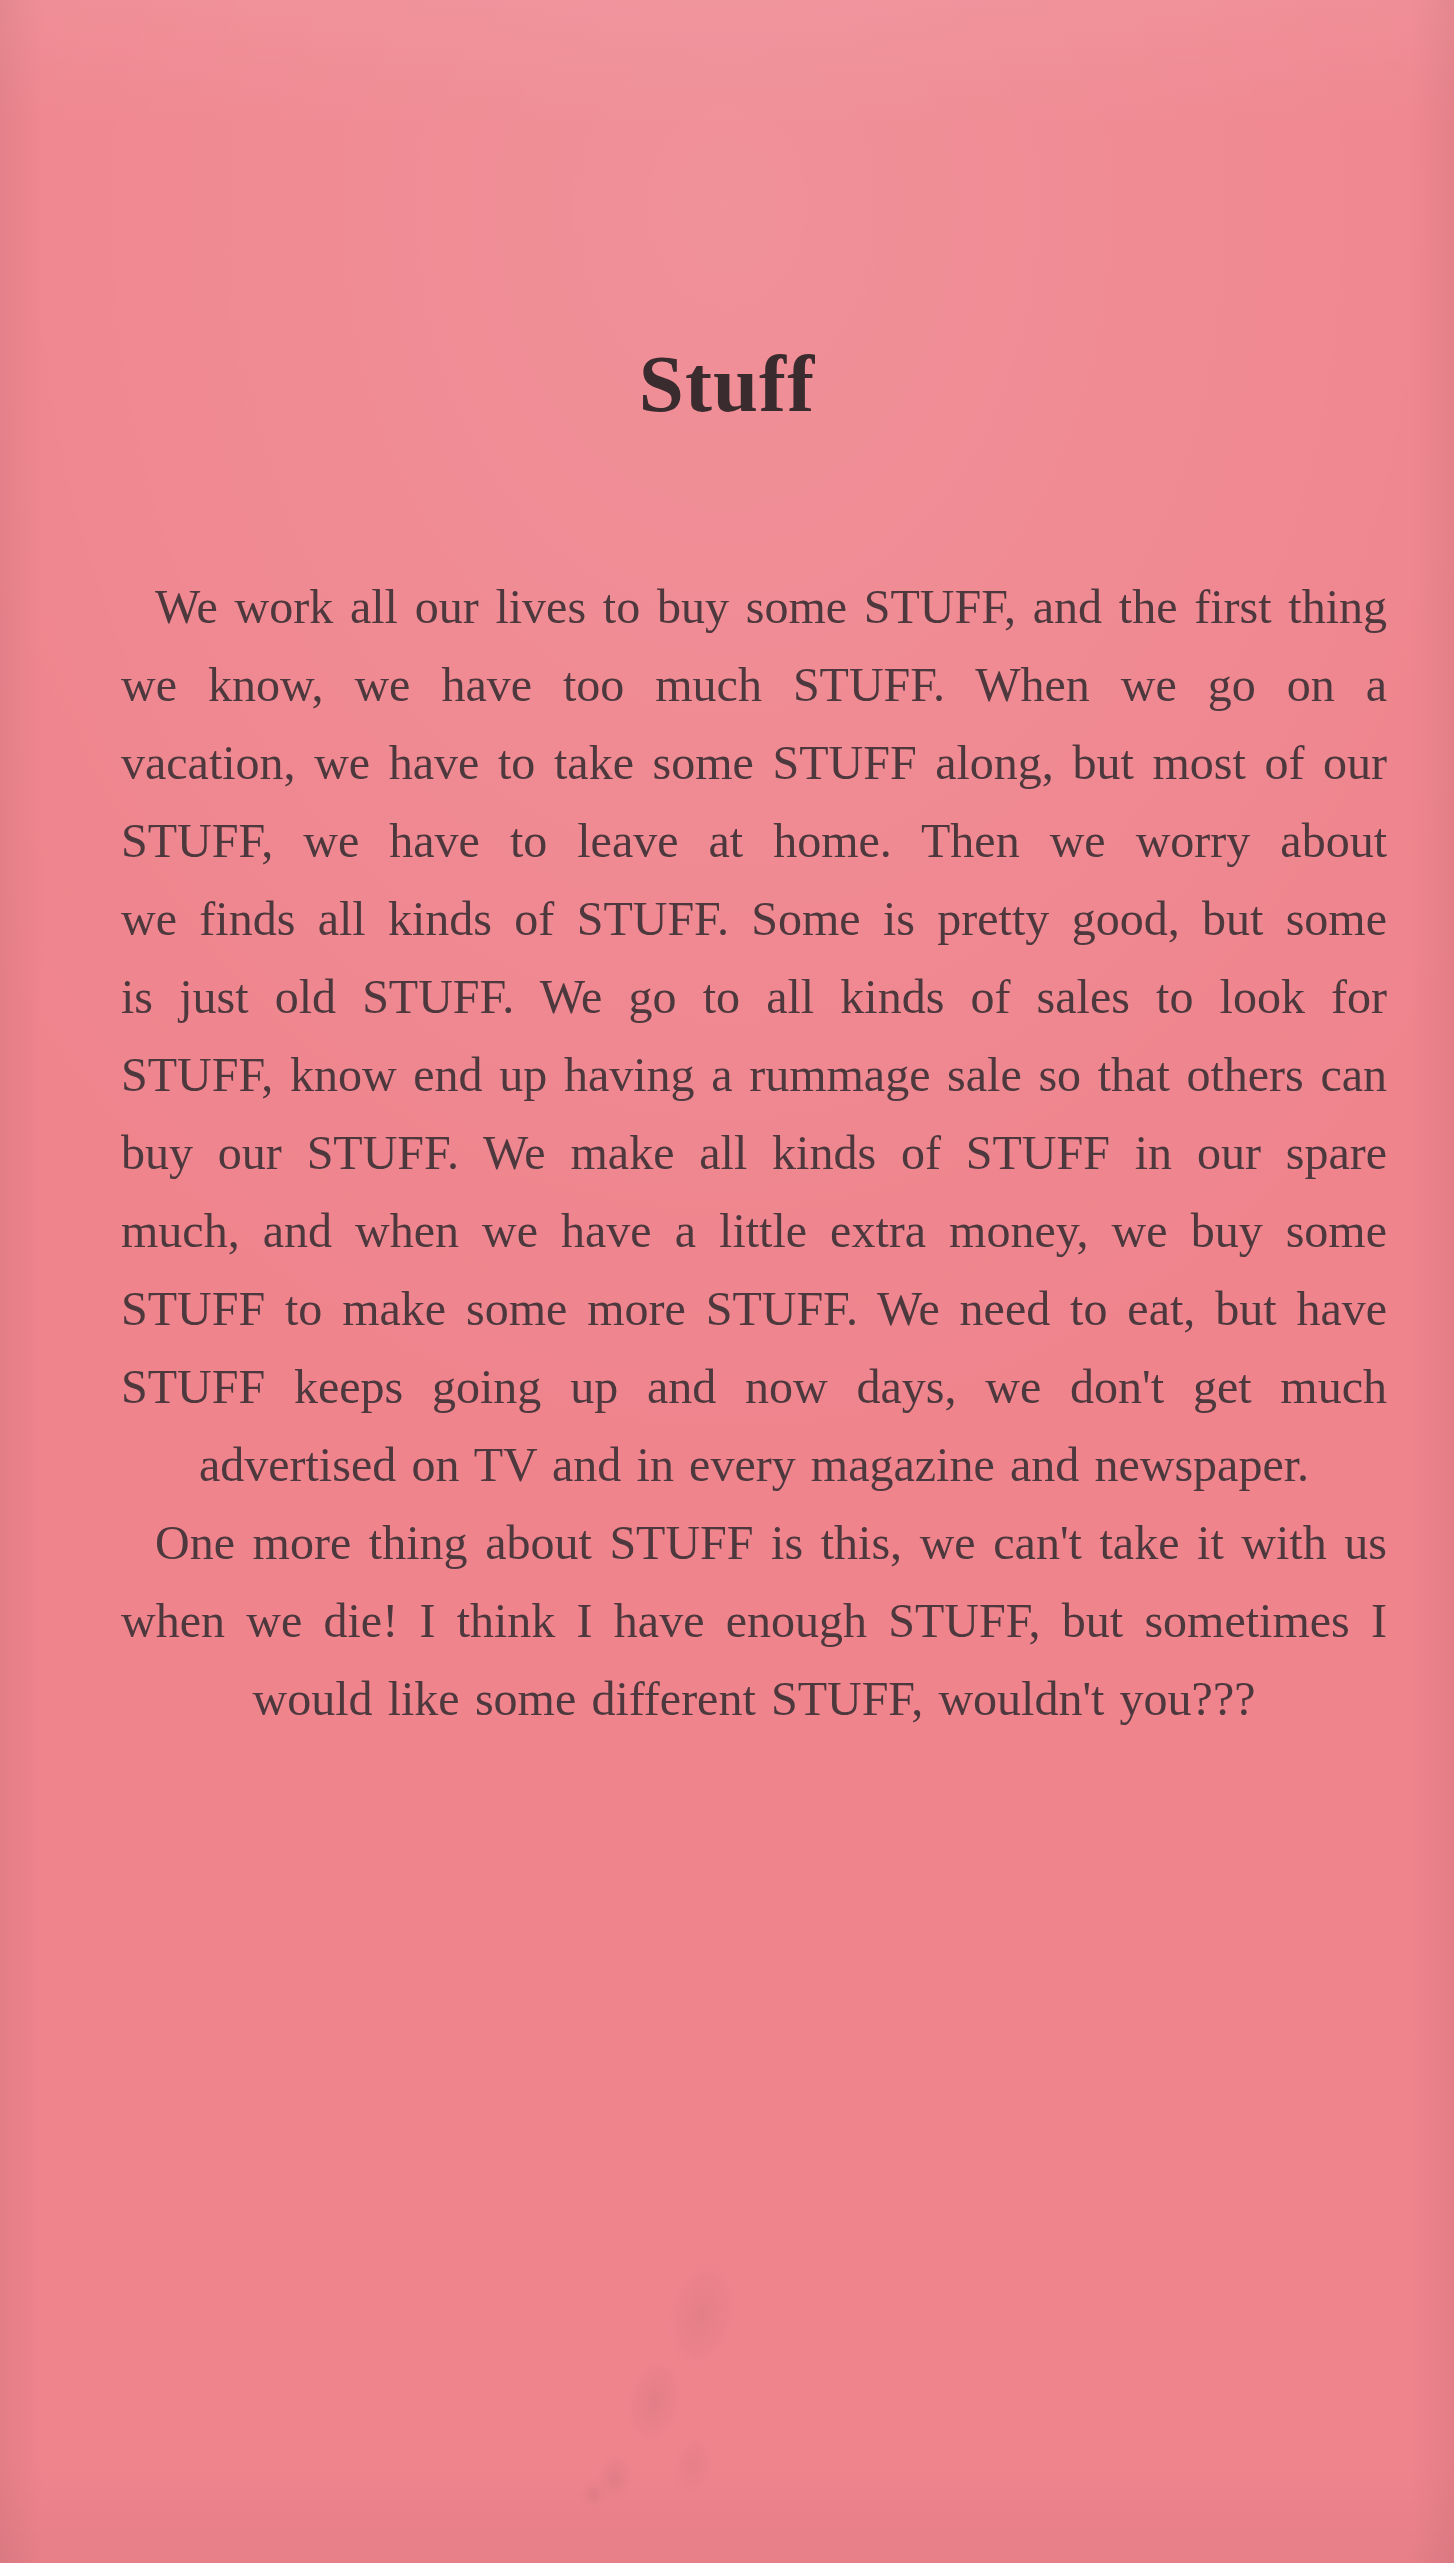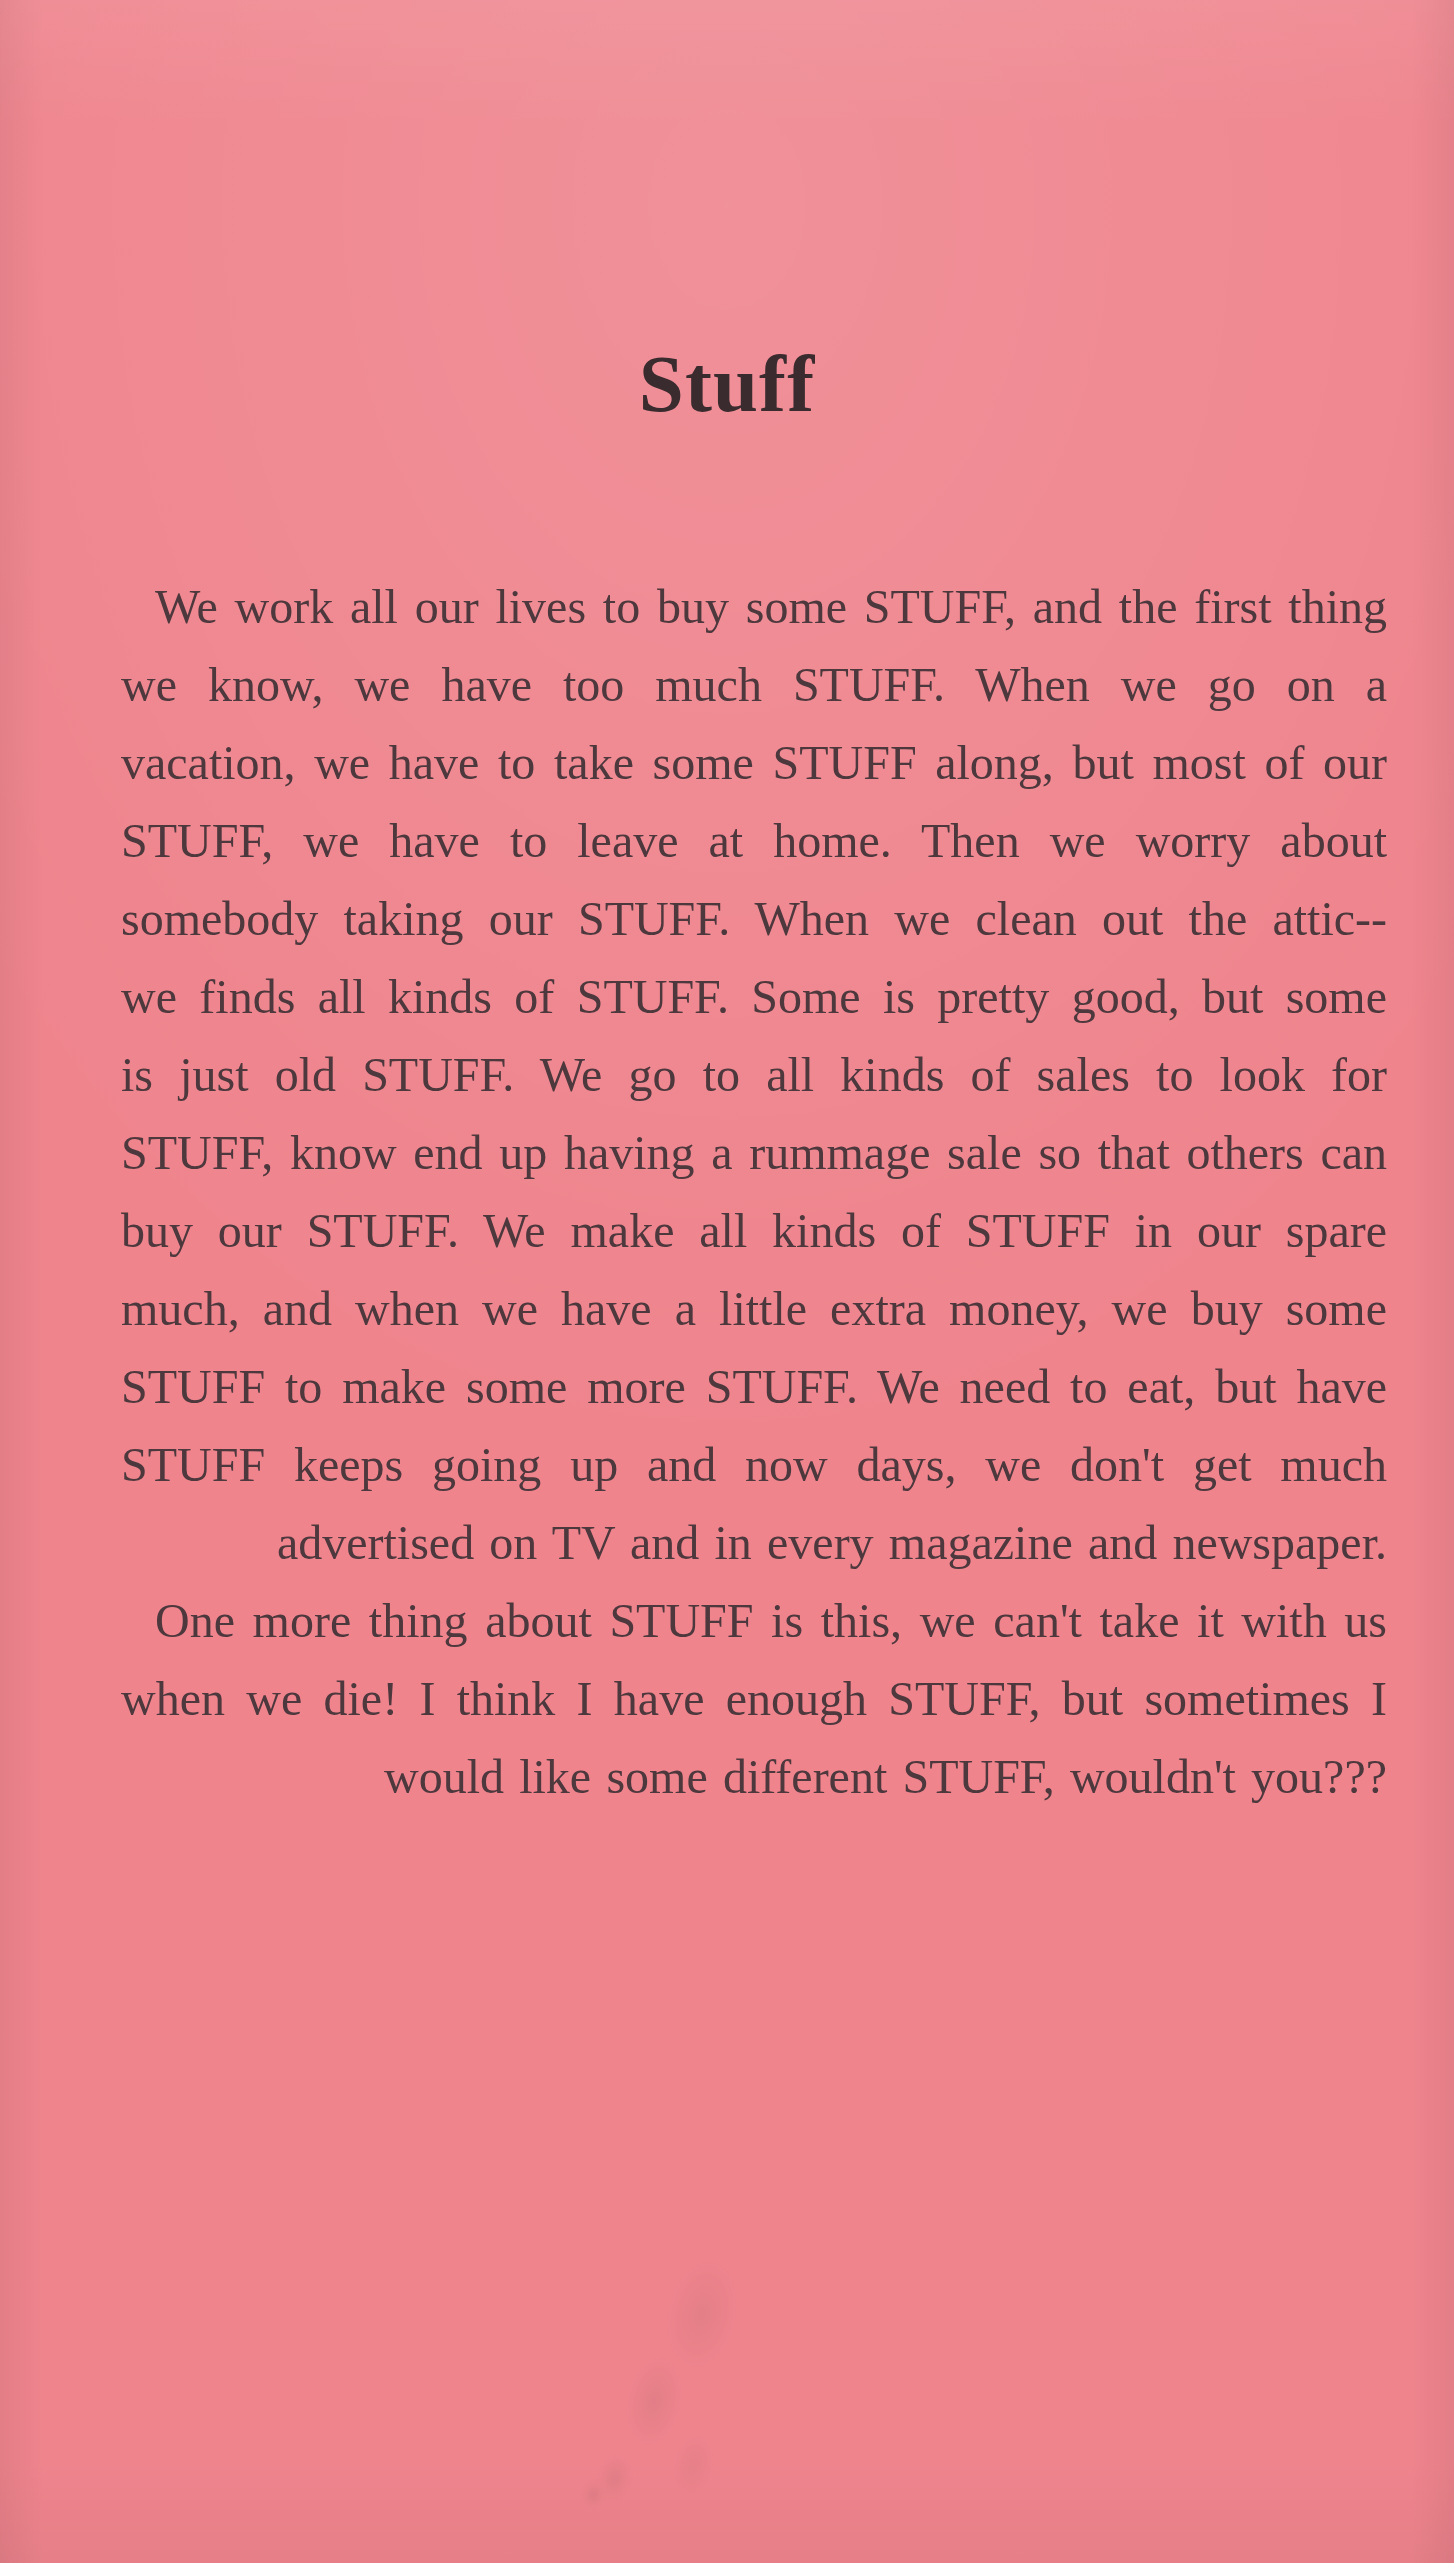--- a/index.html
+++ b/index.html
@@ -31,21 +31,21 @@
     font-size:48px;line-height:78px;
     word-spacing:3.2px;
   }
   .line{
     text-align:justify;
     height:78px;          
     overflow:hidden;
   }
   .line::after{content:"";display:inline-block;width:100%;height:0;vertical-align:top;}
   .line.first{text-indent:34px;}
-  .line.last{text-align:right;}
+  .line.last{text-align:center;}
   .line.last::after{display:none;}
   
   .smudge{
     position:absolute;left:551px;top:2231px;width:286px;height:297px;
     pointer-events:none;
     filter:blur(3.7px);opacity:.55;
     transform:rotate(12deg);
     background:
       radial-gradient(48px 79px at 48% 28%, rgba(80,60,70,.14), transparent 70%),
       radial-gradient(37px 64px at 38% 60%, rgba(80,60,70,.16), transparent 70%),
@@ -58,21 +58,20 @@
 <body>
 
 <div class="page" style="--bg: #ef848d; --ink: #4d383d; --title-ink: #3a2b2f;">
   <h1 class="title">Stuff</h1>
   <div class="text-block">
     <div class="paragraph">
         <div class="line first">We work all our lives to buy some STUFF, and the first thing</div>
         <div class="line">we know, we have too much STUFF. When we go on a</div>
         <div class="line">vacation, we have to take some STUFF along, but most of our</div>
         <div class="line">STUFF, we have to leave at home. Then we worry about</div>
-        <div class="line">somebody taking our STUFF. When we clean out the attic--</div>
         <div class="line">we finds all kinds of STUFF. Some is pretty good, but some</div>
         <div class="line">is just old STUFF. We go to all kinds of sales to look for</div>
         <div class="line">STUFF, know end up having a rummage sale so that others can</div>
         <div class="line">buy our STUFF. We make all kinds of STUFF in our spare</div>
         <div class="line">much, and when we have a little extra money, we buy some</div>
         <div class="line">STUFF to make some more STUFF. We need to eat, but have</div>
         <div class="line">STUFF keeps going up and now days, we don't get much</div>
         <div class="line last">advertised on TV and in every magazine and newspaper.</div>
       </div>
     <div class="paragraph">

